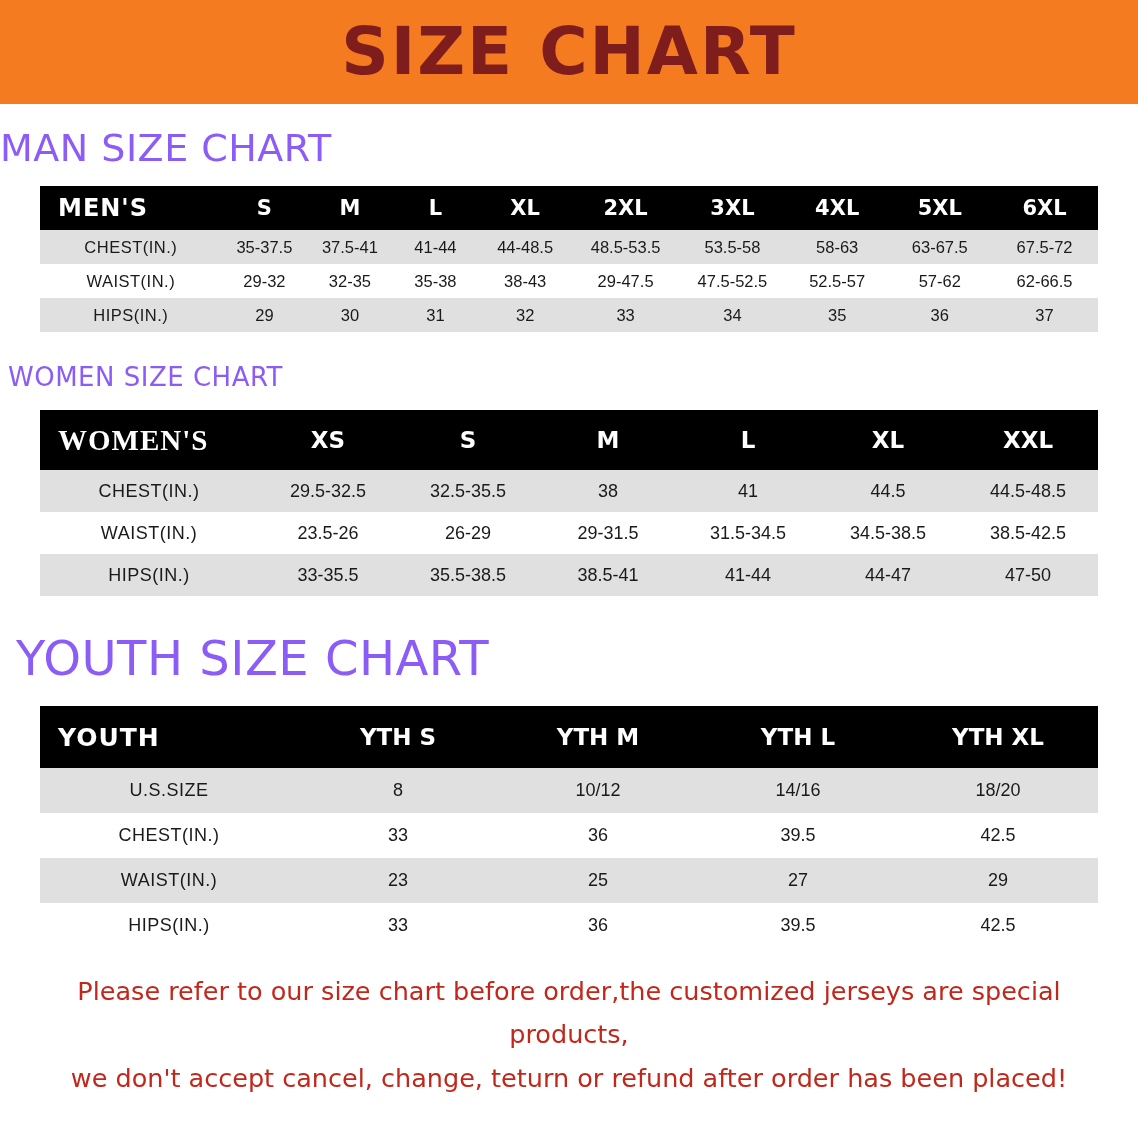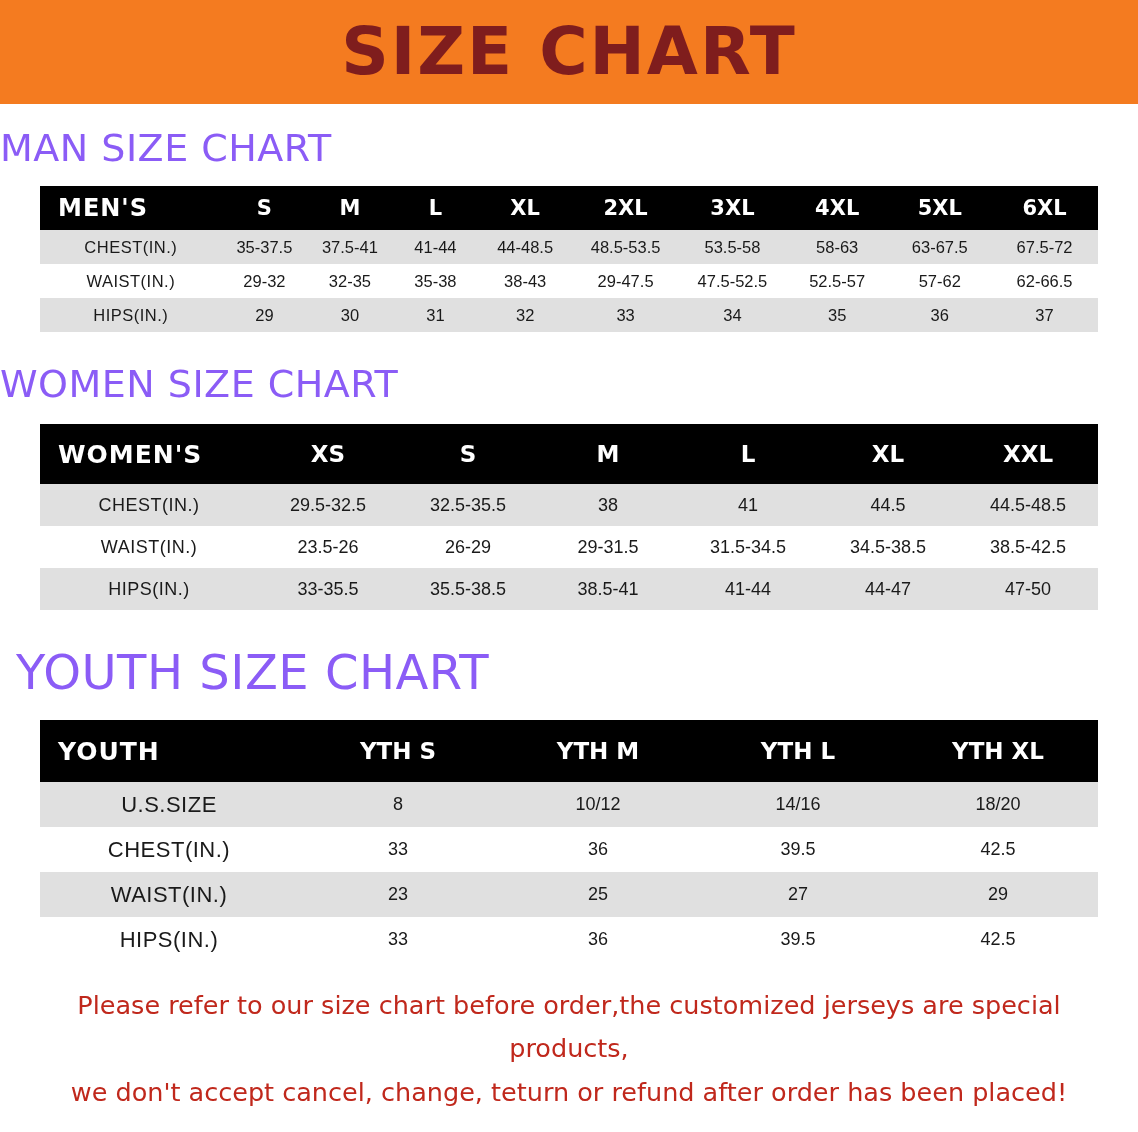--- a/index.html
+++ b/index.html
@@ -34,21 +34,21 @@
   }
 
   
   .section-title {
     font-family: "DejaVu Sans", sans-serif;
     font-weight: normal;
     color: #8b5cf6;
     letter-spacing: 0.5px;
   }
   .title-man   { font-size: 38px; margin-top: 22px; }
-  .title-women { font-size: 38px; margin-top: 30px; }
+  .title-women { font-size: 26px; margin-top: 30px; margin-left: 8px; }
   .title-youth { font-size: 48px; margin-top: 34px; margin-left: 16px; }
 
   
   .table-wrap {
     margin: 0 auto;
     width: 1058px;
   }
   table {
     width: 100%;
     border-collapse: collapse;
@@ -83,29 +83,29 @@
   tbody tr.plain { background: #ffffff; }
 
   
   #men-table thead th { height: 44px; font-size: 21px; }
   #men-table thead th.rowlabel { font-size: 24px; }
   #men-table tbody td { height: 34px; font-size: 16.5px; }
   #men-table tbody td.rowlabel { font-size: 16.5px; }
 
   
   #women-table thead th { height: 60px; font-size: 23px; }
-  #women-table thead th.rowlabel { font-size: 25px; }
+  #women-table thead th.rowlabel { font-size: 29px; font-family: Liberation Serif, serif; }
   #women-table tbody td { height: 42px; font-size: 18px; }
   #women-table tbody td.rowlabel { font-size: 18px; }
 
   
   #youth-table thead th { height: 62px; font-size: 23px; }
   #youth-table thead th.rowlabel { font-size: 25px; }
   #youth-table tbody td { height: 45px; font-size: 18px; }
-  #youth-table tbody td.rowlabel { font-size: 22px; }
+  #youth-table tbody td.rowlabel { font-size: 18px; }
 
   .men-wrap   { margin-top: 16px; }
   .women-wrap { margin-top: 18px; }
   .youth-wrap { margin-top: 20px; }
 
   
   .note {
     width: 1000px;
     margin: 22px auto 0 auto;
     color: #c0281c;

